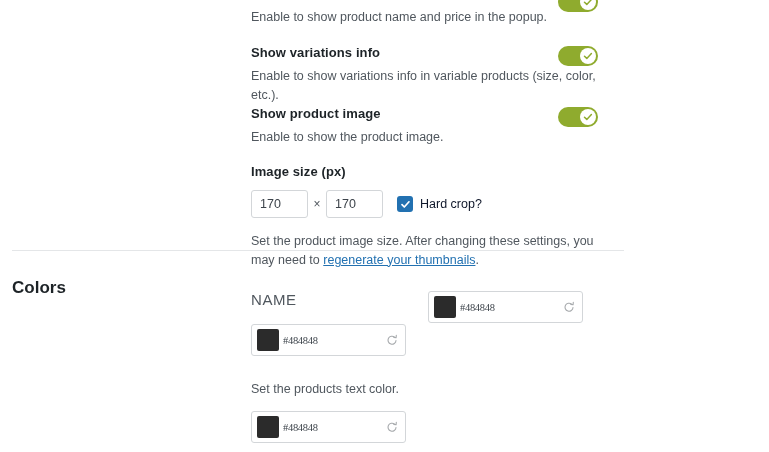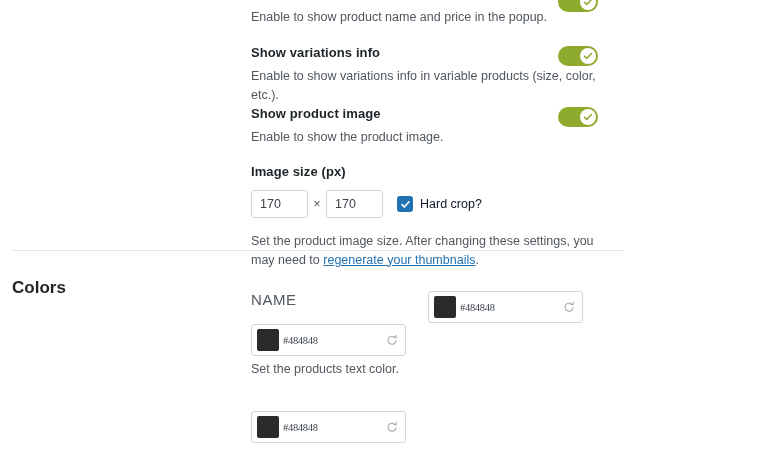--- a/index.html
+++ b/index.html
@@ -268,21 +268,21 @@
           <span class="reset-icon">
             <svg width="12" height="12" viewBox="0 0 12 12">
                 <path d="M10 6.5 A4 4 0 1 1 8.6 3.2" fill="none" stroke="#a7aaad" stroke-width="1.1" stroke-linecap="round"></path>
                 <path d="M10.3 1.4 L10.1 3.8 L7.8 3.4" fill="none" stroke="#a7aaad" stroke-width="1.1" stroke-linecap="round" stroke-linejoin="round"></path>
               </svg>
           </span>
         </div>
       </div>
     </div>
 
-    <p class="setting-desc" style="margin-top:4px;">Set the products text color.</p>
+    <p class="setting-desc" style="margin-top:24px;">Set the products text color.</p>
   </div>
 
   <div class="setting-row" style="position:absolute; top:398px; left:0; right:0;">
     <div class="color-field" style="margin-top:13px;">
       <span class="swatch" style="background:#2b2b2b;"></span>
       <span class="color-value">#484848</span>
       <span class="reset-icon">
         <svg width="12" height="12" viewBox="0 0 12 12">
             <path d="M10 6.5 A4 4 0 1 1 8.6 3.2" fill="none" stroke="#a7aaad" stroke-width="1.1" stroke-linecap="round"></path>
             <path d="M10.3 1.4 L10.1 3.8 L7.8 3.4" fill="none" stroke="#a7aaad" stroke-width="1.1" stroke-linecap="round" stroke-linejoin="round"></path>

